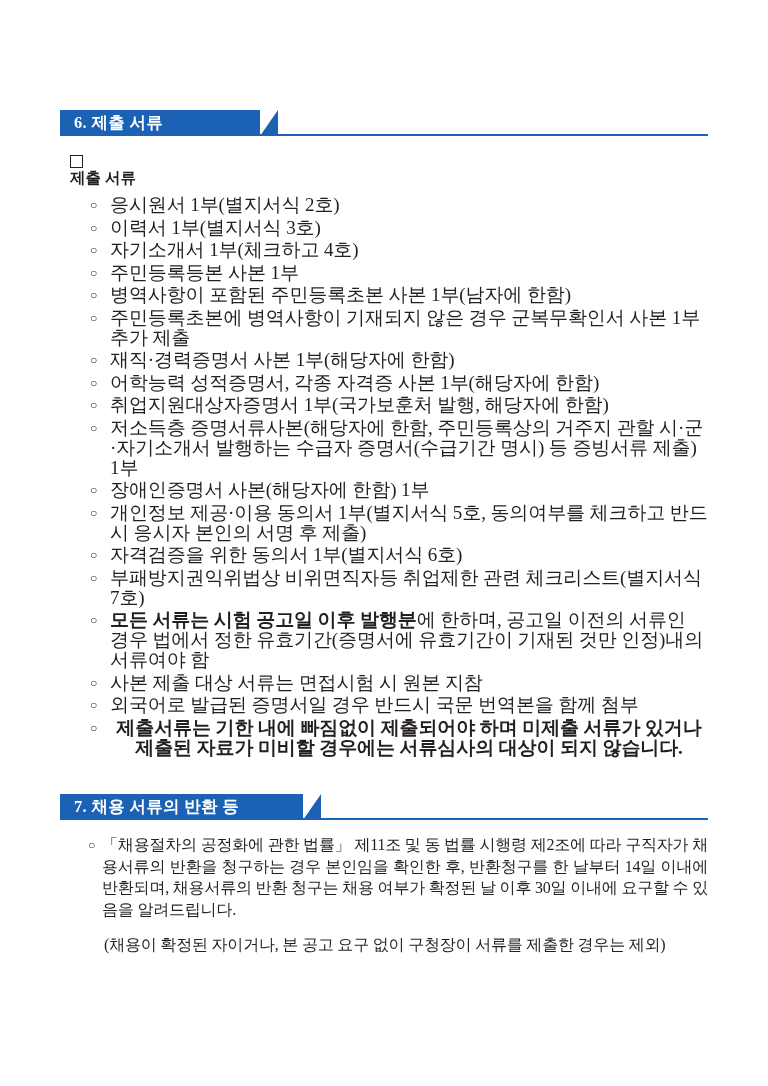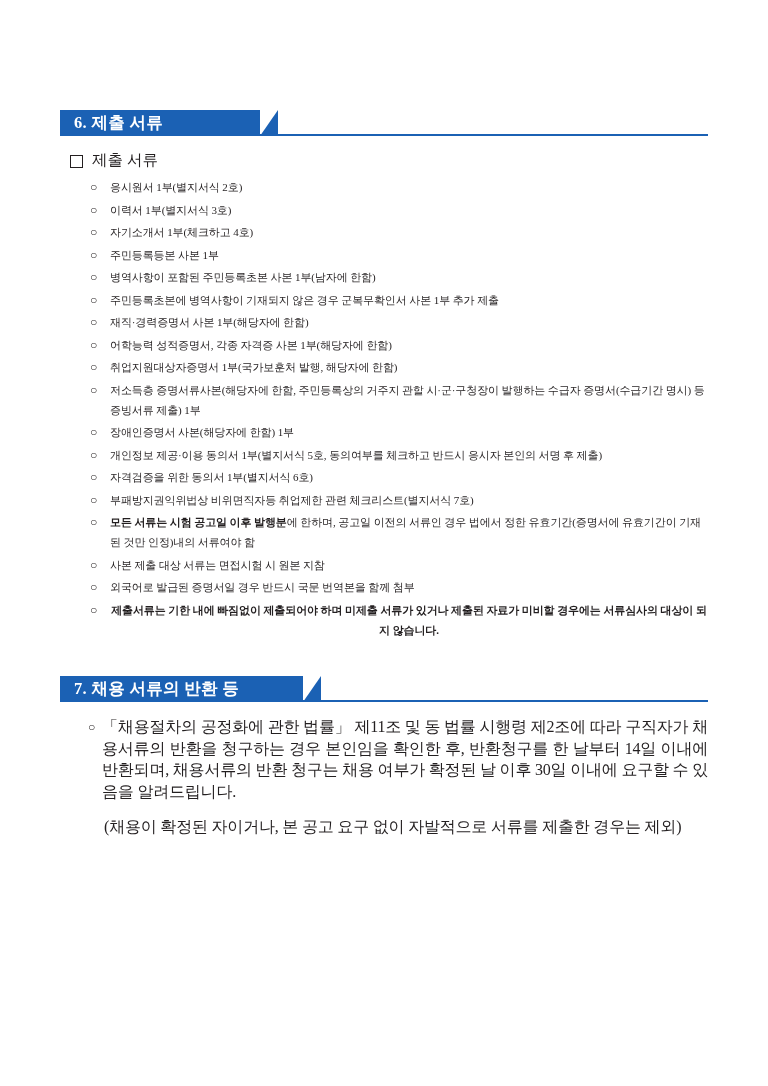--- a/index.html
+++ b/index.html
@@ -68,23 +68,24 @@
     bottom: 0;
     height: 2px;
     background: #1b61b4;
   }
 
   
   .subhead {
     display: flex;
     align-items: flex-start;
     margin: 10px 0 6px 10px;
-    font-weight: normal;
+    font-weight: bold;
     font-size: 15.5px;
     color: #231f20;
+    flex-direction: column;
   }
   .subhead .box {
     display: inline-block;
     width: 11px;
     height: 11px;
     border: 1.6px solid #231f20;
     margin-right: 9px;
     margin-top: 5px;
     flex: none;
   }
@@ -92,21 +93,21 @@
   
   ul.circle-list {
     list-style: none;
     margin: 0 0 0 30px;
     padding: 0;
   }
   ul.circle-list > li {
     position: relative;
     padding-left: 20px;
     margin: 2.5px 0;
-    font-size: 11px;
+    font-size: 19px;
     line-height: 20px;
     letter-spacing: -0.1px;
   }
   ul.circle-list > li:before {
     content: "○";
     position: absolute;
     left: 0;
     top: 0;
     font-size: 12px;
     line-height: 21px;
@@ -188,21 +189,21 @@
   <ul class="circle-list">
     <li>응시원서 1부(별지서식 2호)</li>
     <li>이력서 1부(별지서식 3호)</li>
     <li>자기소개서 1부(체크하고 4호)</li>
     <li>주민등록등본 사본 1부</li>
     <li>병역사항이 포함된 주민등록초본 사본 1부(남자에 한함)</li>
     <li class="dash">주민등록초본에 병역사항이 기재되지 않은 경우 군복무확인서 사본 1부 추가 제출</li>
     <li>재직·경력증명서 사본 1부(해당자에 한함)</li>
     <li>어학능력 성적증명서, 각종 자격증 사본 1부(해당자에 한함)</li>
     <li>취업지원대상자증명서 1부(국가보훈처 발행, 해당자에 한함)</li>
-    <li>저소득층 증명서류사본(해당자에 한함, 주민등록상의 거주지 관할 시·군·구청장이 발행하는 수급자 증명서(수급기간 명시) 등 증빙서류 제출) 1부</li>
+    <li>저소득층 증명서류사본(해당자에 한함, 주민등록상의 거주지 관할 시·군·자기소개서 발행하는 수급자 증명서(수급기간 명시) 등 증빙서류 제출) 1부</li>
     <li>장애인증명서 사본(해당자에 한함) 1부</li>
     <li>개인정보 제공·이용 동의서 1부(별지서식 5호, 동의여부를 체크하고 반드시 응시자 본인의 서명 후 제출)</li>
     <li>자격검증을 위한 동의서 1부(별지서식 6호)</li>
     <li>부패방지권익위법상 비위면직자등 취업제한 관련 체크리스트(별지서식 7호)</li>
   </ul>
 
 
   <ul class="circle-list">
     <li><span class="b u">모든 서류는 시험 공고일 이후 발행분</span><span>에 한하며, 공고일 이전의 서류인 경우 법에서 정한 유효기간(증명서에 유효기간이 기재된 것만 인정)내의 서류여야 함</span></li>
     <li>사본 제출 대상 서류는 면접시험 시 원본 지참</li>
@@ -213,16 +214,16 @@
   <div class="spacer-7"></div>
 
   <div class="section-head">
     <div class="bar" style="width:243px"></div>
     <div class="rule"></div>
     <div class="label">7. 채용 서류의 반환 등</div>
   </div>
 
   <div class="sec7-body">
     <p class="first">「채용절차의 공정화에 관한 법률」 제11조 및 동 법률 시행령 제2조에 따라 구직자가 채용서류의 반환을 청구하는 경우 본인임을 확인한 후, 반환청구를 한 날부터 14일 이내에 반환되며, 채용서류의 반환 청구는 채용 여부가 확정된 날 이후 30일 이내에 요구할 수 있음을 알려드립니다.</p>
-    <p class="tail">(채용이 확정된 자이거나, 본 공고 요구 없이 자발적으로 서류를 제출한 경우는 제외)</p>
+    <p class="tail">(채용이 확정된 자이거나, 본 공고 요구 없이 구청장이 서류를 제출한 경우는 제외)</p>
   </div>
 
 </div>
 
 </body></html>

